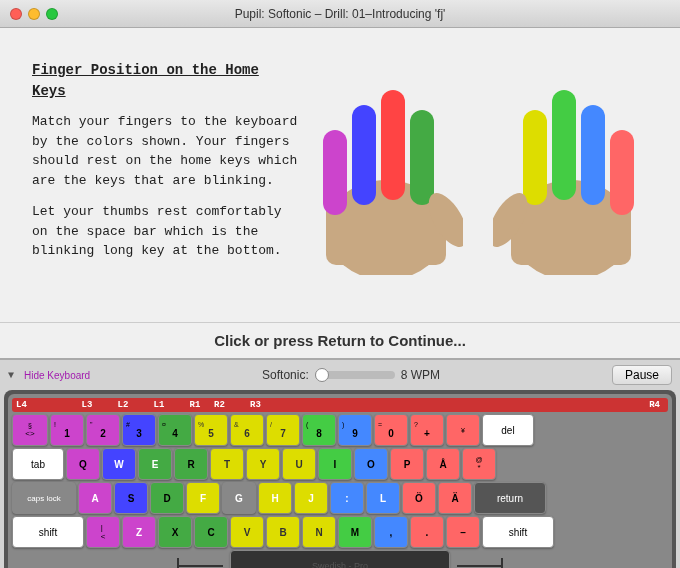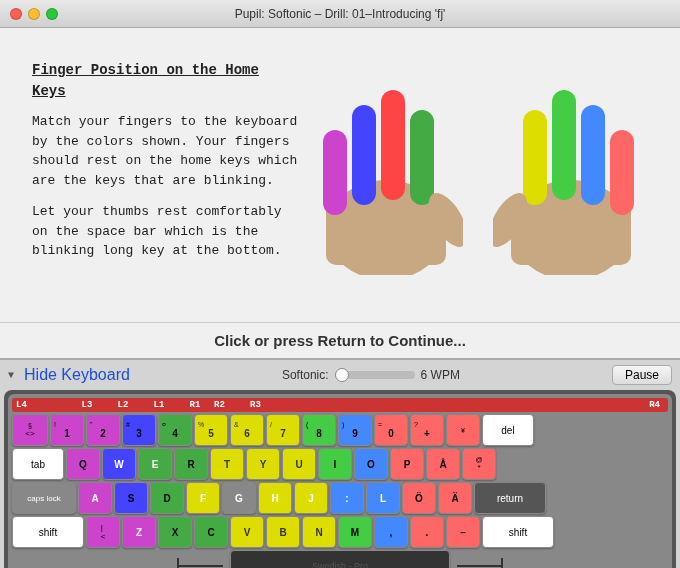--- a/index.html
+++ b/index.html
@@ -111,22 +111,22 @@
       padding: 4px 8px;
       background: #d4d4d4;
       gap: 10px;
       height: 30px;
     }
     .kbd-toolbar-arrow {
       font-size: 10px;
       color: #555;
     }
     .kbd-toolbar-hide {
-      font-size: 16px;
-      color: #1d4ed8;
+      font-size: 10px;
+      color: #a21caf;
       font-family: -apple-system, sans-serif;
     }
     .kbd-toolbar-metro {
       margin-left: auto;
       font-size: 12px;
       color: #333;
       font-family: -apple-system, sans-serif;
       display: flex;
       align-items: center;
       gap: 6px;
@@ -290,21 +290,21 @@
 <div class="keyboard-area">
 
   <div class="keyboard-toolbar">
     <span class="kbd-toolbar-arrow">▼</span>
     <span class="kbd-toolbar-hide">Hide Keyboard</span>
     <div class="kbd-toolbar-metro">
       <span>Softonic:</span>
       <div class="metro-slider">
         <div class="metro-slider-thumb"></div>
       </div>
-      <span class="kbd-wpm">6 WPM</span>
+      <span class="kbd-wpm">8 WPM</span>
     </div>
     <button class="kbd-pause-btn">Pause</button>
   </div>
 
   <div class="keyboard-outer">
     <div class="keyboard-inner">
 
       <div style="display:flex; gap:2px; margin-bottom:2px; background:#cc3333; border-radius:3px; padding:2px 4px;">
         <div style="width:52px; text-align:left;" class="lbl">L4</div>
         <div style="width:34px; text-align:center;" class="lbl">L3</div>

